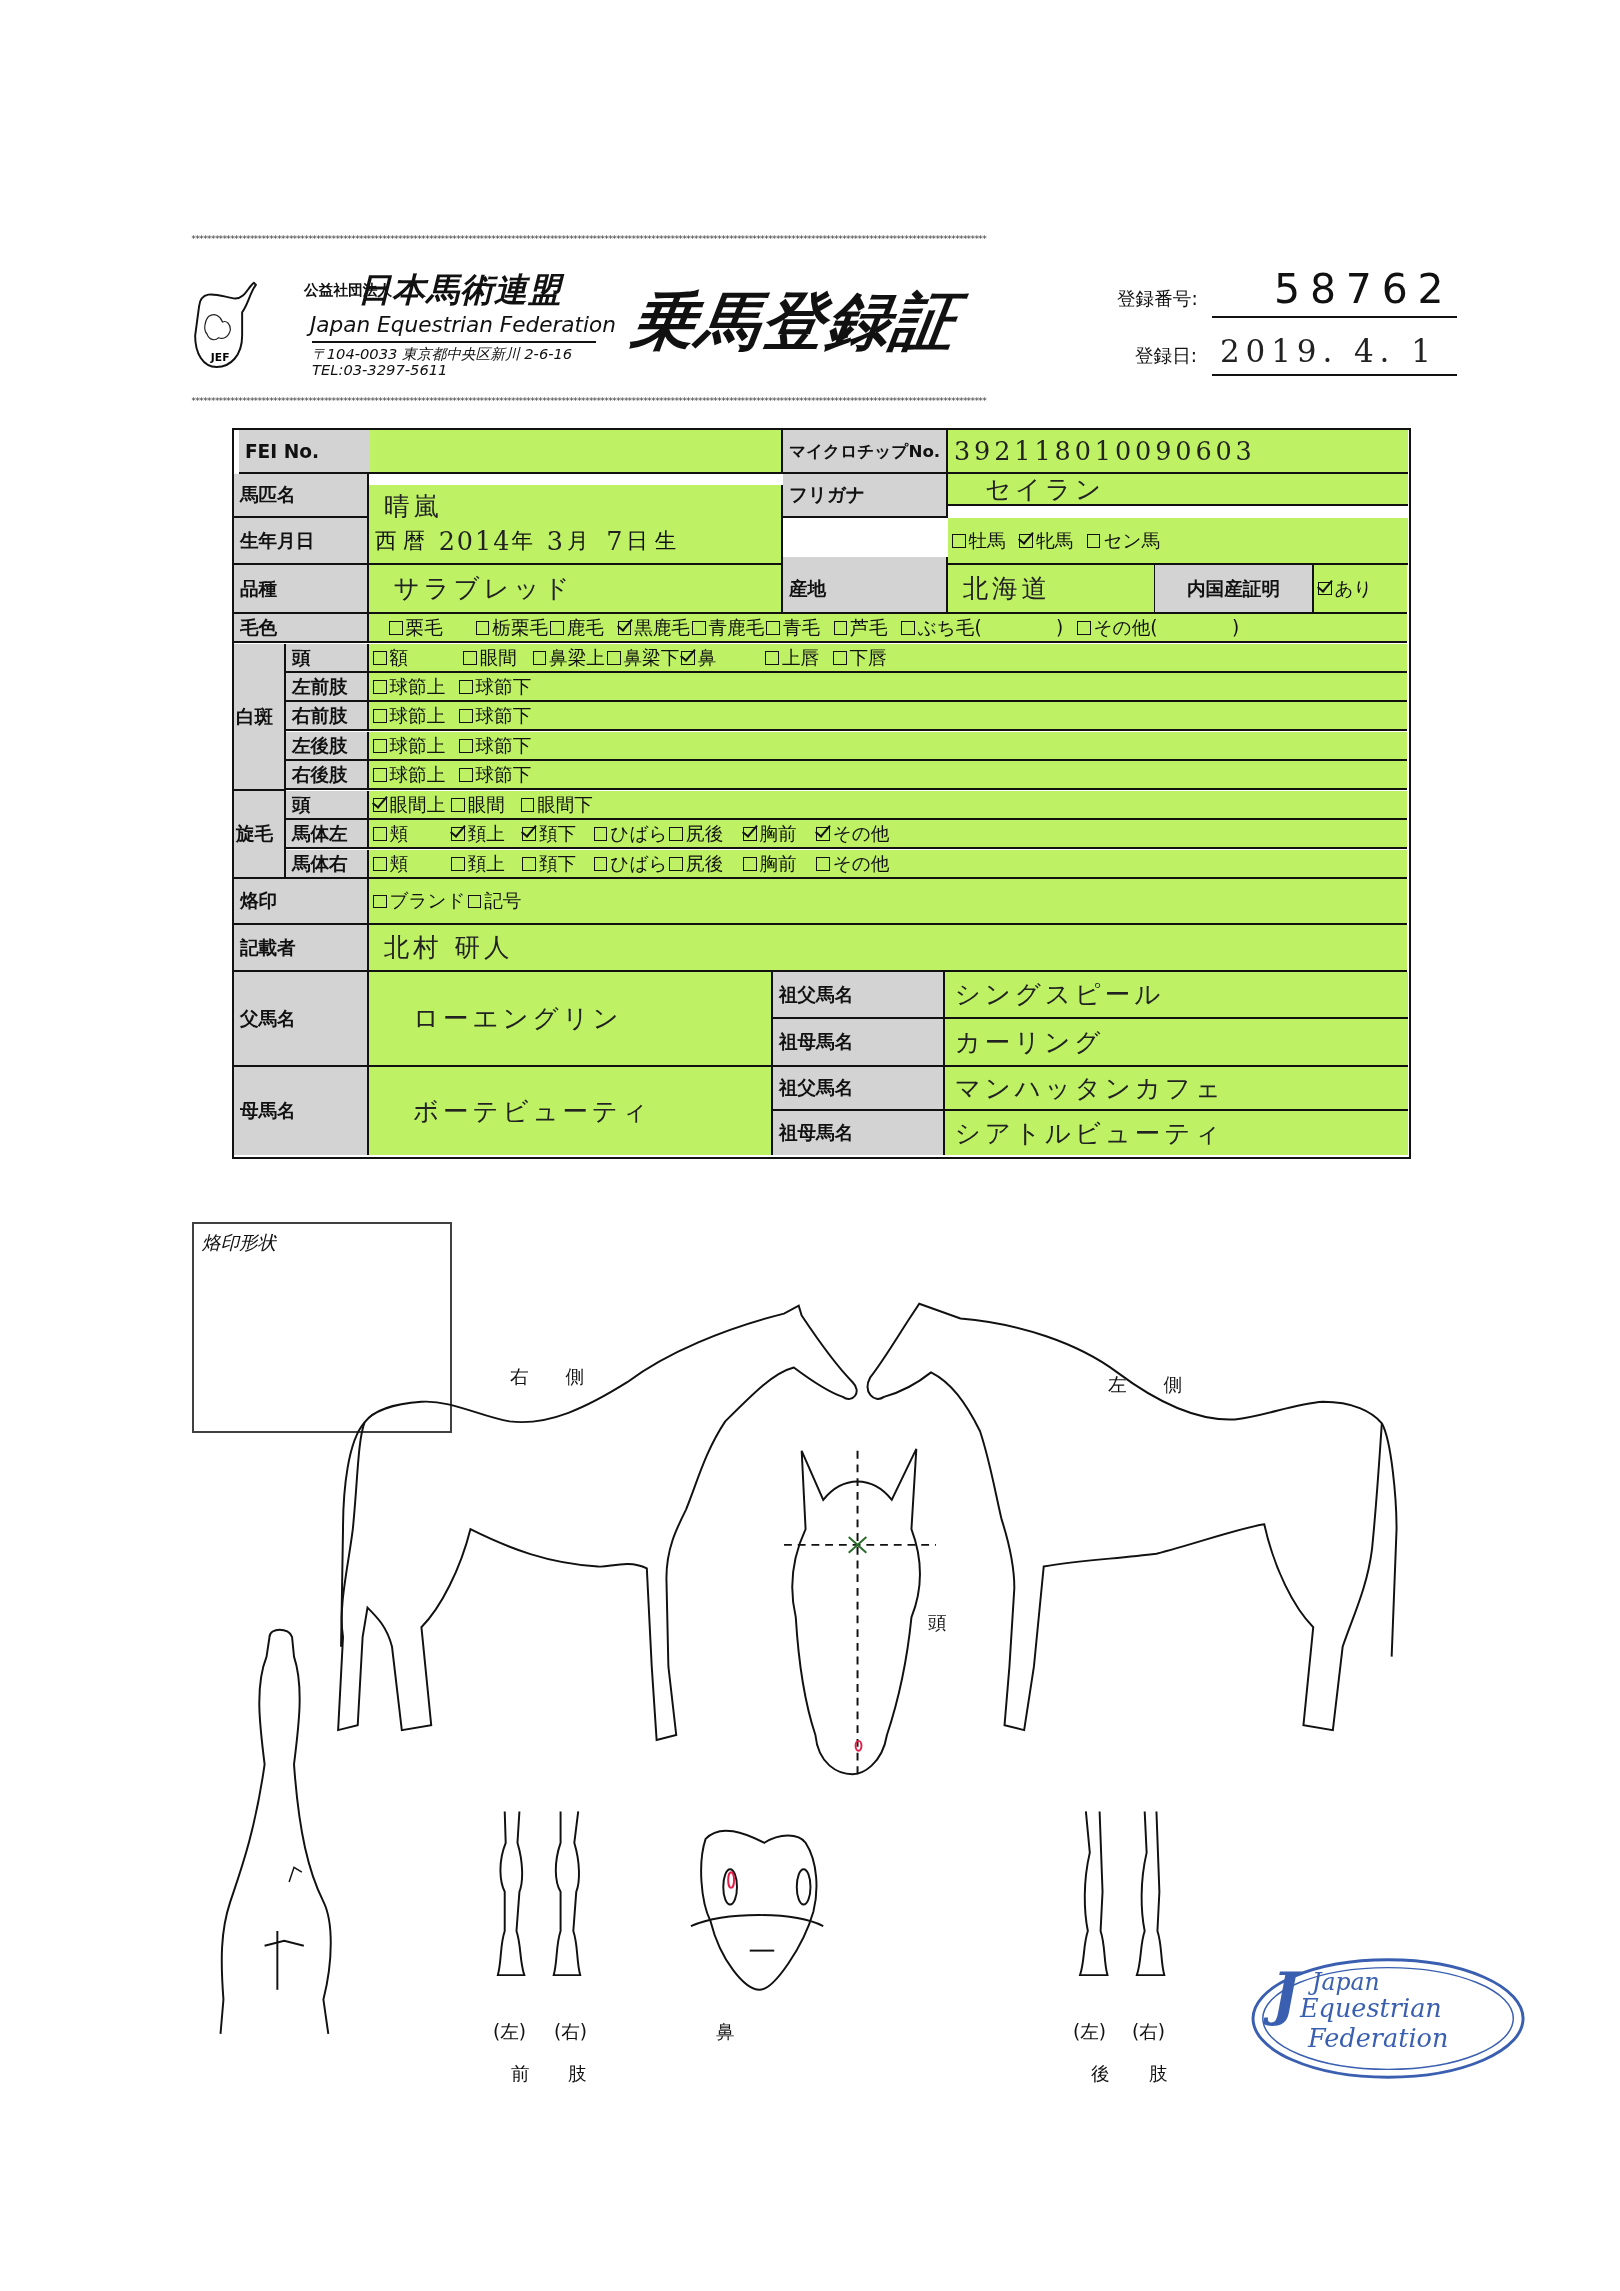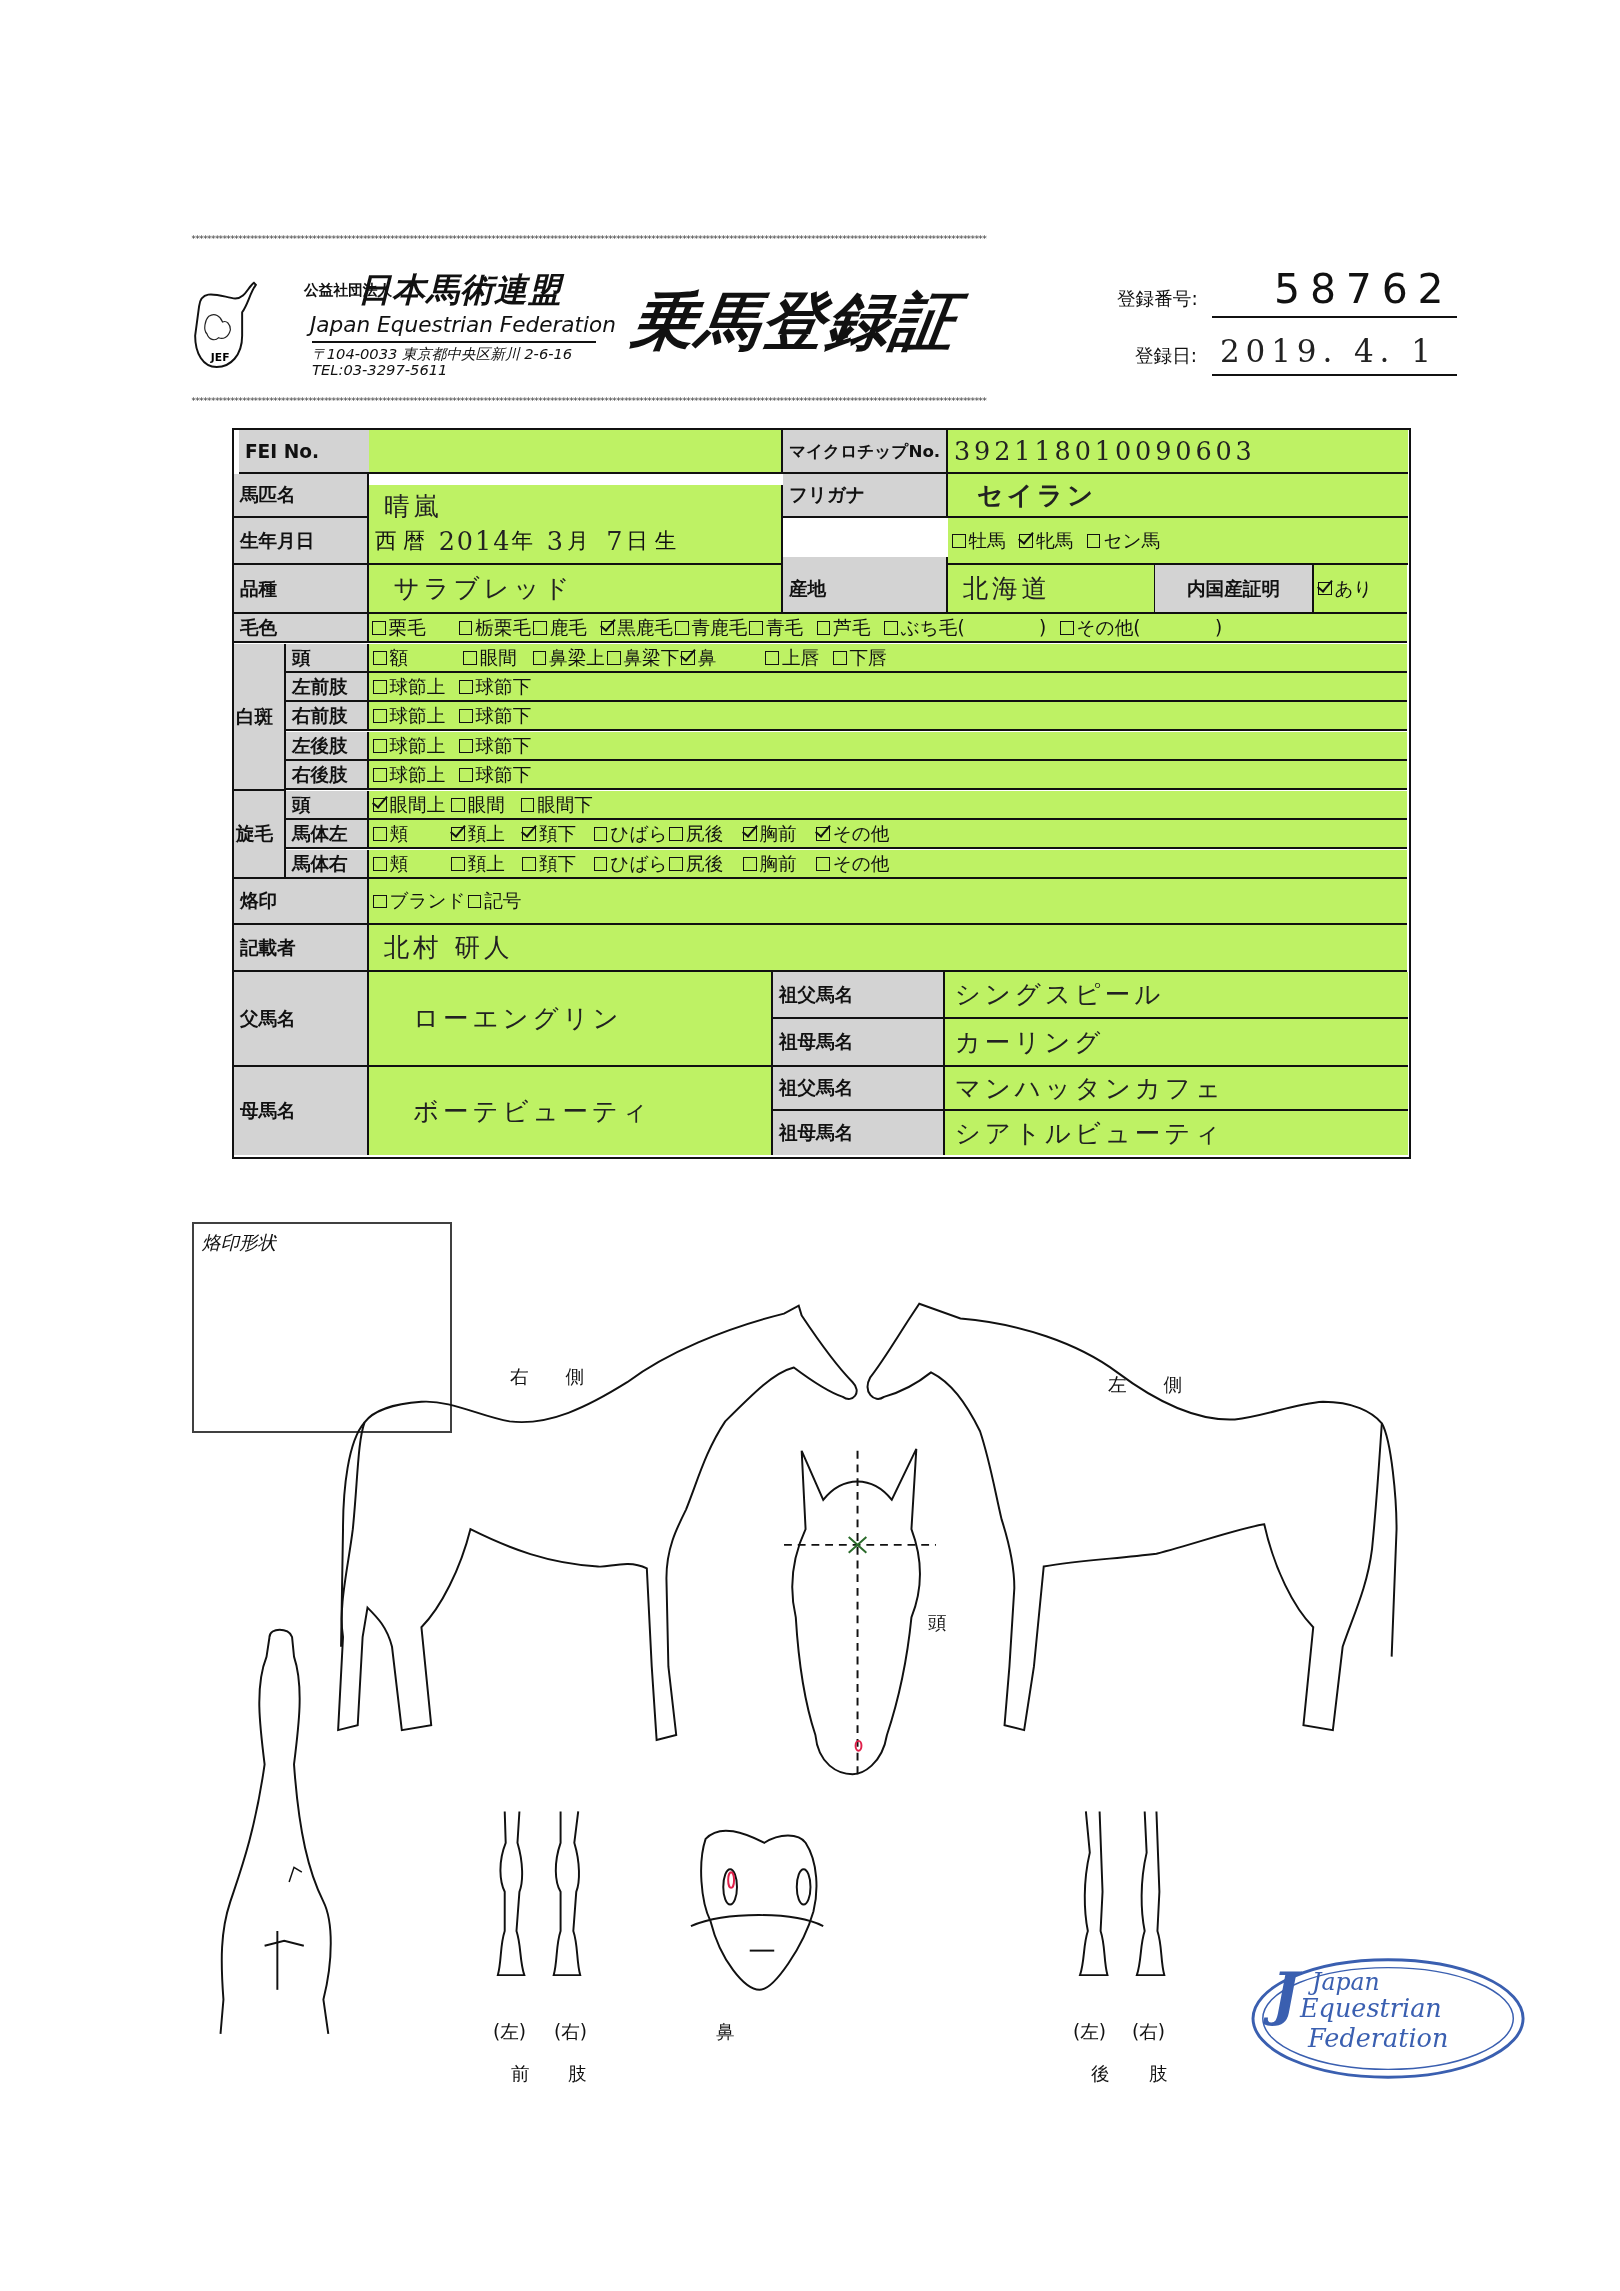--- a/index.html
+++ b/index.html
@@ -72,21 +72,21 @@
 <div class="tbl">
 
   <div class="cell lbl" style="left:5px; top:0; width:135px; height:44px;">FEI No.</div>
   <div class="cell val" style="left:135px; top:0; width:414px; height:44px;"></div>
   <div class="cell lbl" style="left:549px; top:0; width:165px; height:44px; font-size:16.7px;">マイクロチップNo.</div>
   <div class="cell val hand" style="left:714px; top:0; width:460px; height:44px; border-right:none;">392118010090603</div>
 
   <div class="cell lbl" style="left:0; top:44px; width:135px; height:44px;">馬匹名</div>
   <div class="cell val hand" style="left:135px; top:55px; width:414px; height:44px; padding-left:15px;">晴嵐</div>
   <div class="cell lbl" style="left:549px; top:44px; width:165px; height:44px;">フリガナ</div>
-  <div class="cell val hand" style="left:714px; top:44px; width:460px; height:44px; border-right:none; padding-left:29px;font-weight:bold;">セイラン</div>
+  <div class="cell val hand" style="left:714px; top:44px; width:460px; height:32px; border-right:none; padding-left:37px;">セイラン</div>
 
   <div class="cell lbl" style="left:0; top:88px; width:135px; height:47px;">生年月日</div>
   <div class="cell val" style="left:135px; top:88px; width:414px; height:47px; font-size:21.6px;">
     <span style="margin-right:13.7px;">西 暦</span>
     <span class="hand" style="font-size:25.5px; letter-spacing:2px;">2014</span>
     <span style="margin-right:13.7px;">年</span>
     <span class="hand">3</span>
     <span style="margin-right:17.6px;">月</span>
     <span class="hand">7</span>
     <span>日 生</span>
@@ -102,21 +102,21 @@
   <div class="cell val hand" style="left:135px; top:135px; width:414px; height:49px; padding-left:24.5px;">サラブレッド</div>
   <div class="cell lbl" style="left:549px; top:135px; width:165px; height:49px;">産地</div>
   <div class="cell val hand" style="left:714px; top:135px; width:208px; height:49px; padding-left:14.7px;">北海道</div>
   <div class="cell lbl" style="left:921px; top:135px; width:159px; height:49px; justify-content:center; padding-left:0;">内国産証明</div>
   <div class="cell val" style="left:1080px; top:135px; width:93px; height:49px; border-right:none; padding-left:3.9px;">
     <span class="cb on"></span>
       <span>あり</span>
   </div>
 
   <div class="cell lbl" style="left:0; top:184px; width:135px; height:29px;">毛色</div>
-  <div class="cell val" style="left:135px; top:184px; width:1038px; height:29px; border-right:none; padding-left:3px;">
+  <div class="cell val" style="left:135px; top:184px; width:1038px; height:29px; border-right:none; padding-left:20px;">
     <span class="opt" style="margin-right:33px;"><span class="cb"></span><span>栗毛</span></span>
     <span class="opt" style="margin-right:2px;"><span class="cb"></span><span>栃栗毛</span></span>
     <span class="opt"><span class="cb"></span><span>鹿毛</span></span>
     <span class="opt" style="margin-right:2px;"><span class="cb on"></span><span>黒鹿毛</span></span>
     <span class="opt" style="margin-right:2px;"><span class="cb"></span><span>青鹿毛</span></span>
     <span class="opt"><span class="cb"></span><span>青毛</span></span>
     <span class="opt"><span class="cb"></span><span>芦毛</span></span>
     <span class="opt"><span class="cb"></span><span>ぶち毛(　　　　)</span></span>
     <span class="opt"><span class="cb"></span><span>その他(　　　　)</span></span>
   </div>

